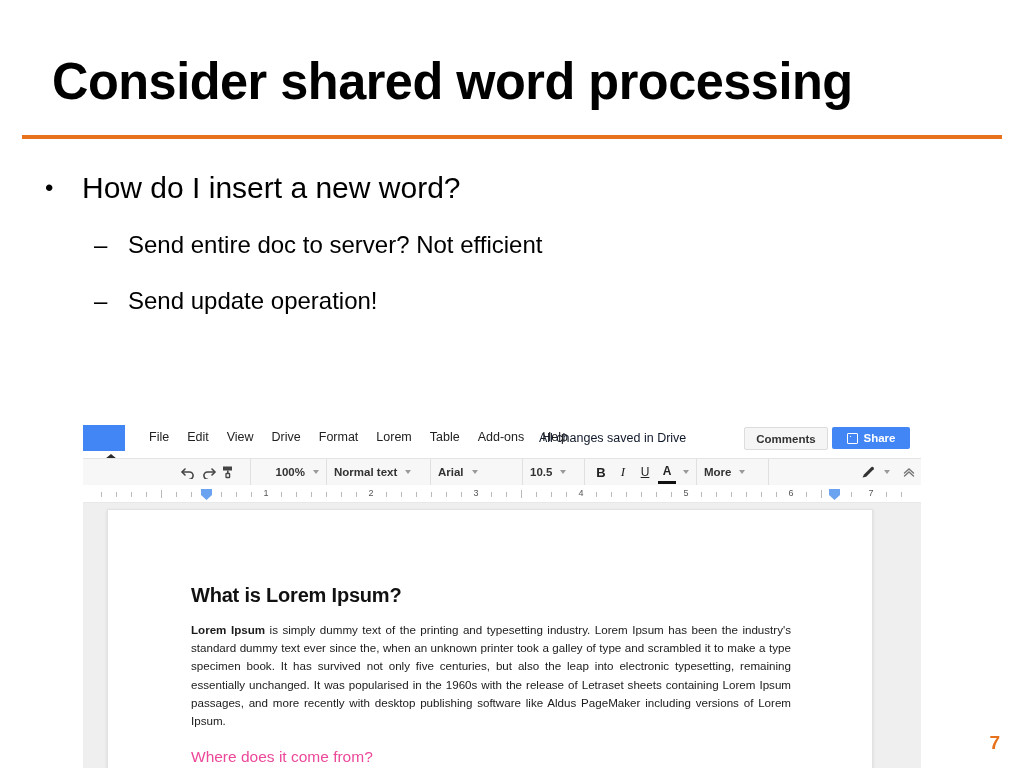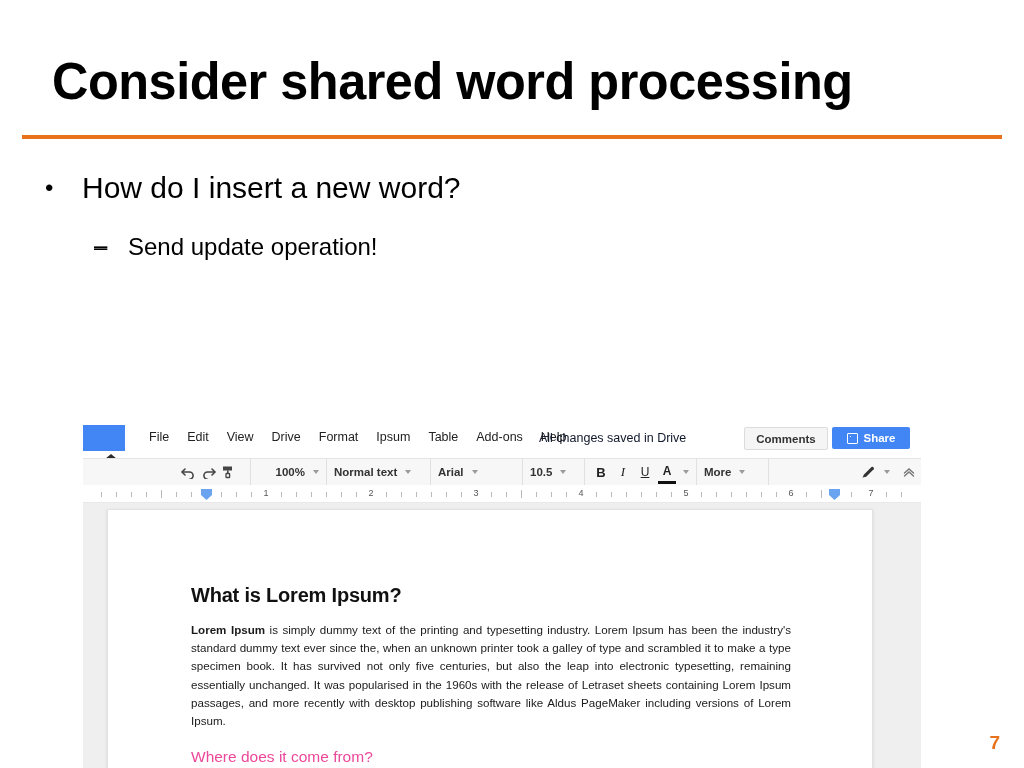--- a/index.html
+++ b/index.html
@@ -373,40 +373,41 @@
 
   <div class="bullets">
 
     <div class="bullet-l1">
       <span class="marker">•</span>
       <span>How do I insert a new word?</span>
     </div>
 
     <div class="bullet-l2">
       <span class="marker">–</span>
+      <span>Send entire doc to server?  Not efficient</span>
     </div>
 
     <div class="bullet-l2">
       <span class="marker">–</span>
       <span>Send update operation!</span>
     </div>
 
   </div>
 
   <div class="docs-shot">
 
     <div class="docs-menubar">
       <div class="docs-logo"></div>
       <div class="docs-menus">
         <div class="docs-menu-item">File</div>
         <div class="docs-menu-item">Edit</div>
         <div class="docs-menu-item">View</div>
         <div class="docs-menu-item">Drive</div>
         <div class="docs-menu-item">Format</div>
-        <div class="docs-menu-item">Ipsum</div>
+        <div class="docs-menu-item">Lorem</div>
         <div class="docs-menu-item">Table</div>
         <div class="docs-menu-item">Add-ons</div>
         <div class="docs-menu-item">Help</div>
       </div>
       <div class="docs-saved">All changes saved in Drive</div>
       <div class="btn-comments">Comments</div>
       <div class="btn-share">
         <span class="lock"></span>
         <span class="label">Share</span>
       </div>

